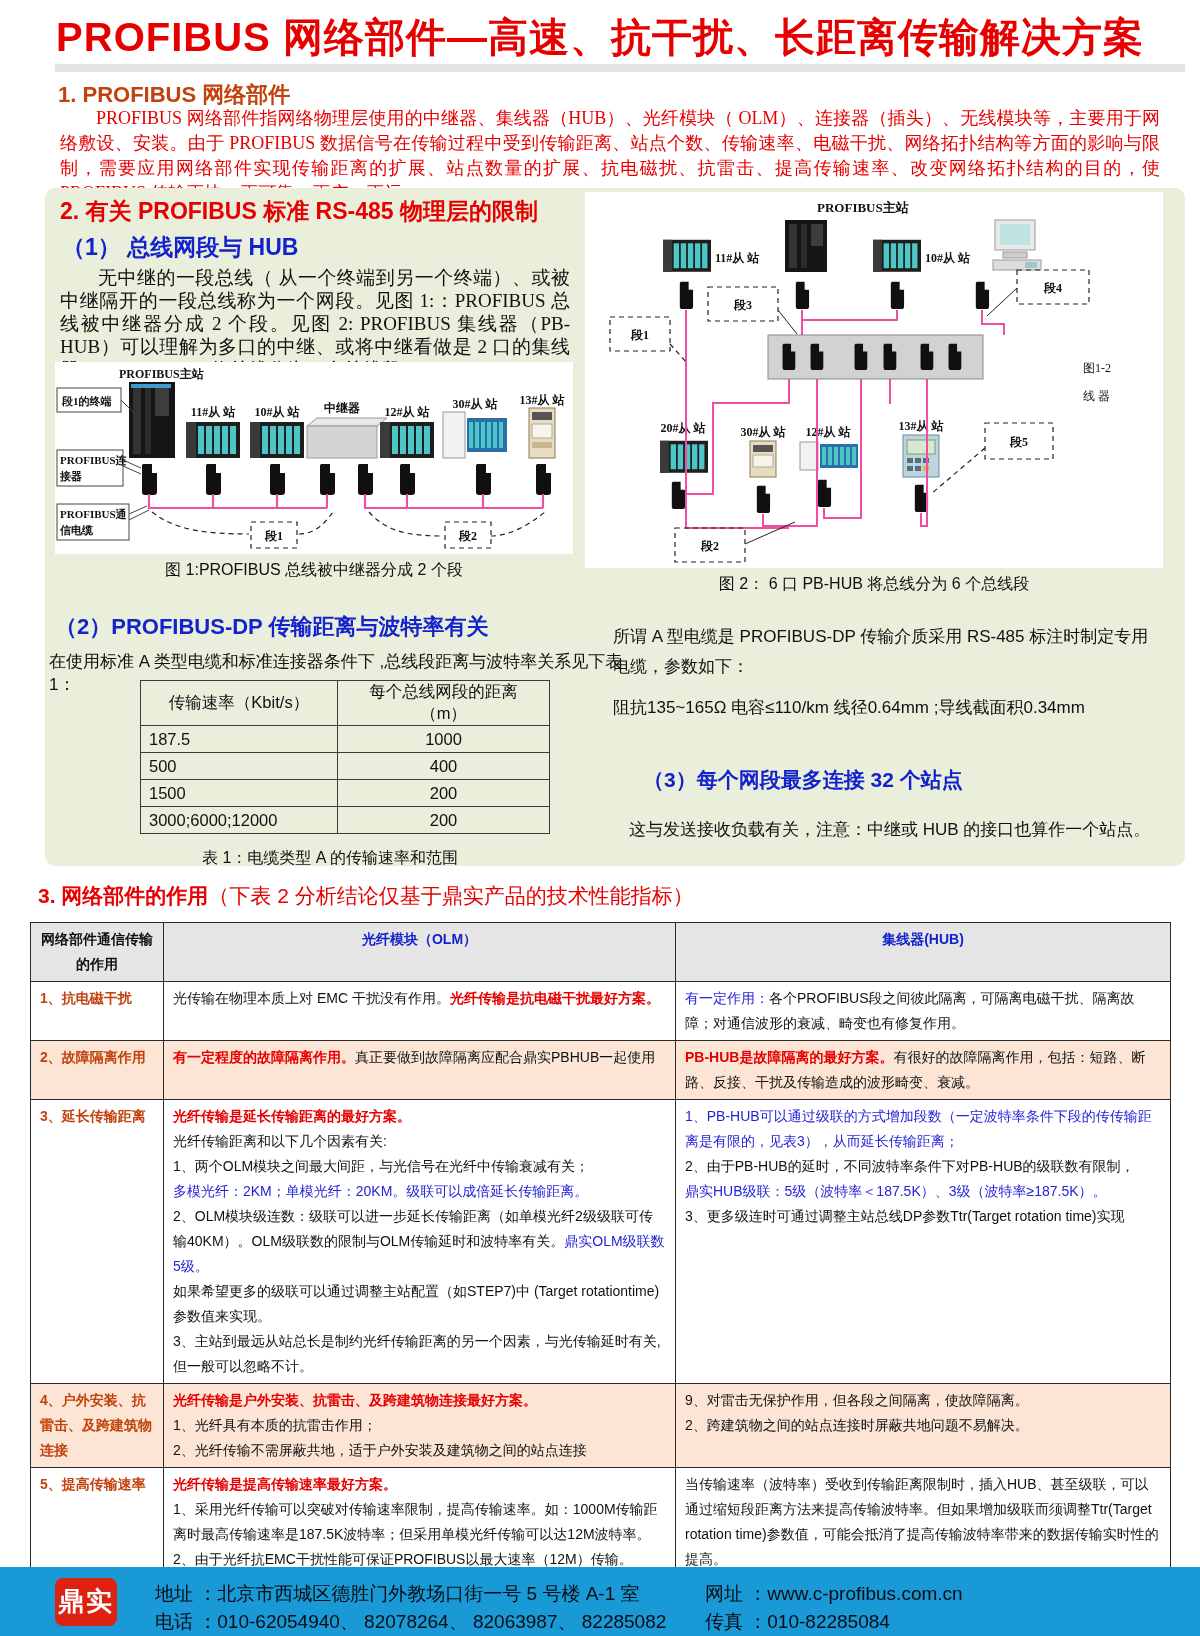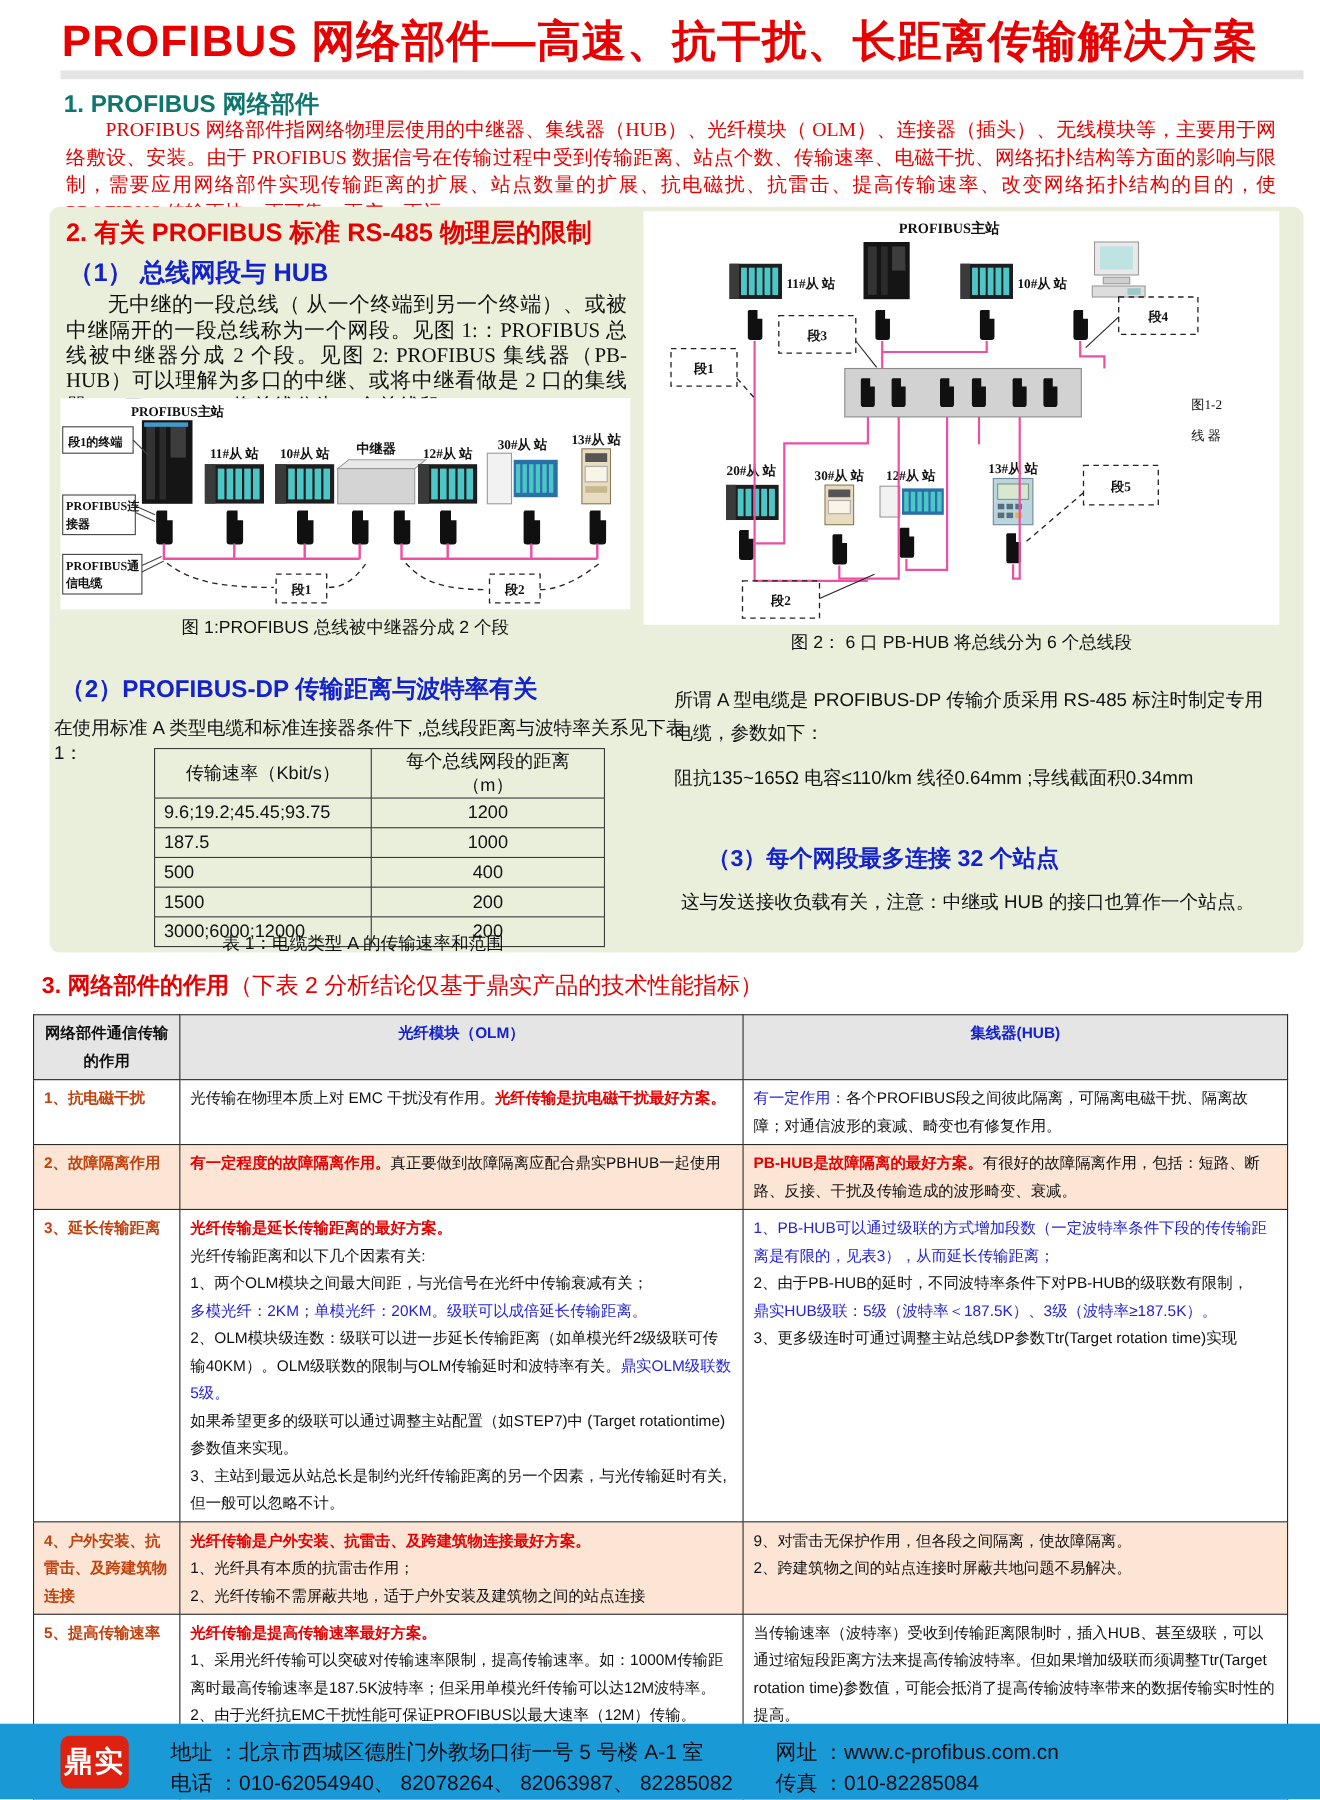--- a/index.html
+++ b/index.html
@@ -4,21 +4,21 @@
 <style>
   html,body{margin:0;padding:0;}
   body{width:1200px;height:1636px;position:relative;background:#ffffff;
        font-family:"Liberation Sans","DejaVu Sans",sans-serif;}
   .abs{position:absolute;}
   
   .title{left:0;top:10px;width:1200px;text-align:center;color:#e60000;
          font-size:40px;font-weight:bold;letter-spacing:1px;
          font-family:"Liberation Sans","DejaVu Sans",sans-serif;}
   .divider{left:55px;top:64px;width:1130px;height:8px;background:#e4e4e4;}
-  .s1-heading{left:58px;top:80px;font-size:22px;font-weight:bold;color:#0f766e;}
+  .s1-heading{left:58px;top:80px;font-size:22px;font-weight:bold;color:#c2410c;}
   .s1-body{left:60px;top:106px;width:1100px;font-size:18px;line-height:25px;color:#e60000;
            font-family:"Liberation Serif","DejaVu Serif",serif;text-align:justify;text-indent:2em;margin:0;}
   
   .green-box{left:45px;top:188px;width:1140px;height:678px;background:#e9efdb;border-radius:10px;}
   .s2-heading{left:15px;top:8px;font-size:23px;font-weight:bold;color:#e60000;}
   .s2-sub{font-size:23px;font-weight:bold;color:#1322cc;}
   .sub1{left:17px;top:44px;}
   .s2-body1{left:15px;top:78px;width:510px;margin:0;font-size:19px;line-height:23px;color:#111;
             font-family:"Liberation Serif","DejaVu Serif",serif;text-align:justify;text-indent:2em;}
   .fig{background:#ffffff;}
@@ -32,21 +32,21 @@
                 height:26px;padding:0 8px;background:transparent;}
   .t1 th{text-align:center;}
   .t1 td.c1{width:180px;text-align:left;}
   .t1 td.c2{width:195px;text-align:center;}
   .cap-t1{left:95px;top:660px;width:380px;text-align:center;font-size:16px;color:#111;}
   .fig2{left:540px;top:4px;width:578px;height:376px;}
   .cap2{left:540px;top:386px;width:578px;}
   .s2-right1{left:568px;top:434px;width:552px;margin:0;font-size:17px;line-height:30px;color:#111;}
   .s2-right2{left:568px;top:508px;width:560px;margin:0;font-size:17px;color:#111;}
   .sub3{left:598px;top:578px;font-size:21px;}
-  .s2-body3{left:568px;top:614px;width:560px;margin:6px;font-size:17px;color:#111;}
+  .s2-body3{left:568px;top:614px;width:560px;margin:16px;font-size:17px;color:#111;}
   
   .s3-heading{left:38px;top:882px;font-size:21px;color:#e60000;}
   .s3-heading b{font-weight:bold;}
   
   .t2wrap{left:30px;top:922px;width:1140px;}
   .t2{border-collapse:collapse;width:1140px;table-layout:fixed;}
   .t2 td,.t2 th{border:1.5px solid #2a2a2a;vertical-align:top;padding:4px 9px;
                 font-size:14px;line-height:25px;color:#111;}
   .t2 col.c1{width:133px;} .t2 col.c2{width:512px;} .t2 col.c3{width:495px;}
   .t2 thead th{background:#e5e5e5;text-align:center;font-weight:bold;}
@@ -187,24 +187,20 @@
   <div class="abs s2-sub sub2">（2）PROFIBUS-DP 传输距离与波特率有关</div>
   <p class="abs s2-body2">在使用标准 A 类型电缆和标准连接器条件下 ,总线段距离与波特率关系见下表 1：</p>
 
   <table class="abs t1">
     <tbody>
         <tr>
       <th>传输速率（Kbit/s）</th>
       <th>每个总线网段的距离（m）</th>
     </tr>
     <tr>
-      <td class="c1">9.6;19.2;45.45;93.75</td>
-      <td class="c2">1200</td>
-    </tr>
-    <tr>
       <td class="c1">187.5</td>
       <td class="c2">1000</td>
     </tr>
     <tr>
       <td class="c1">500</td>
       <td class="c2">400</td>
     </tr>
     <tr>
       <td class="c1">1500</td>
       <td class="c2">200</td>

